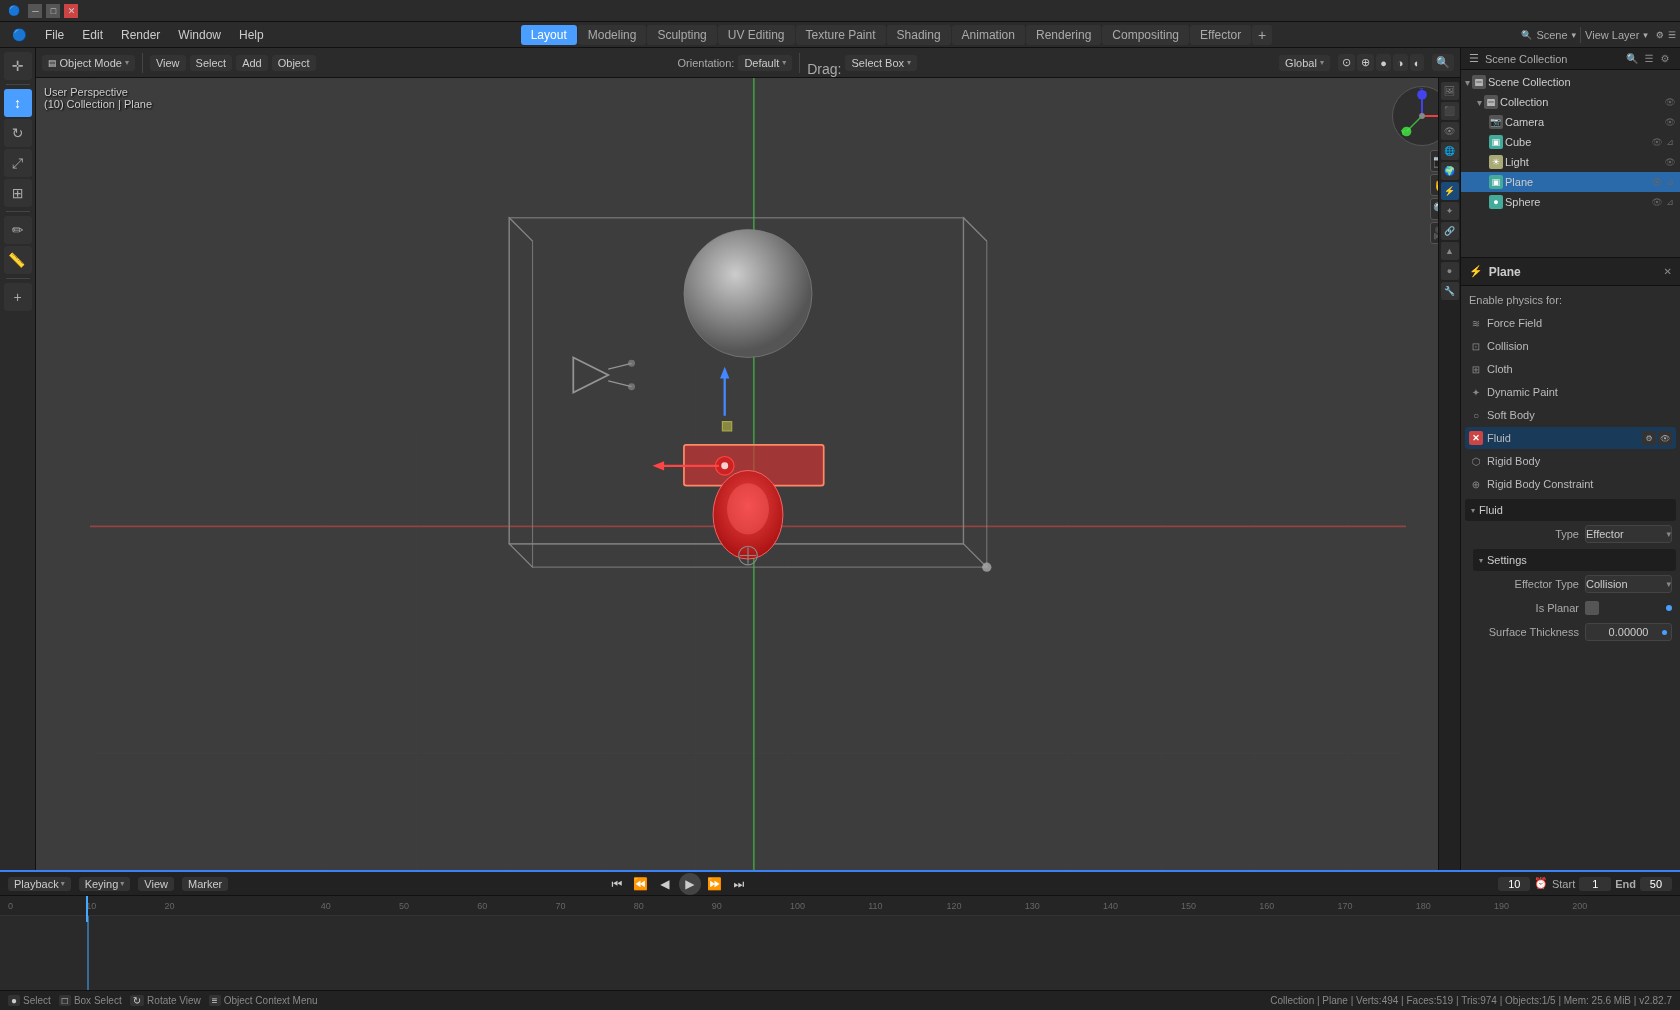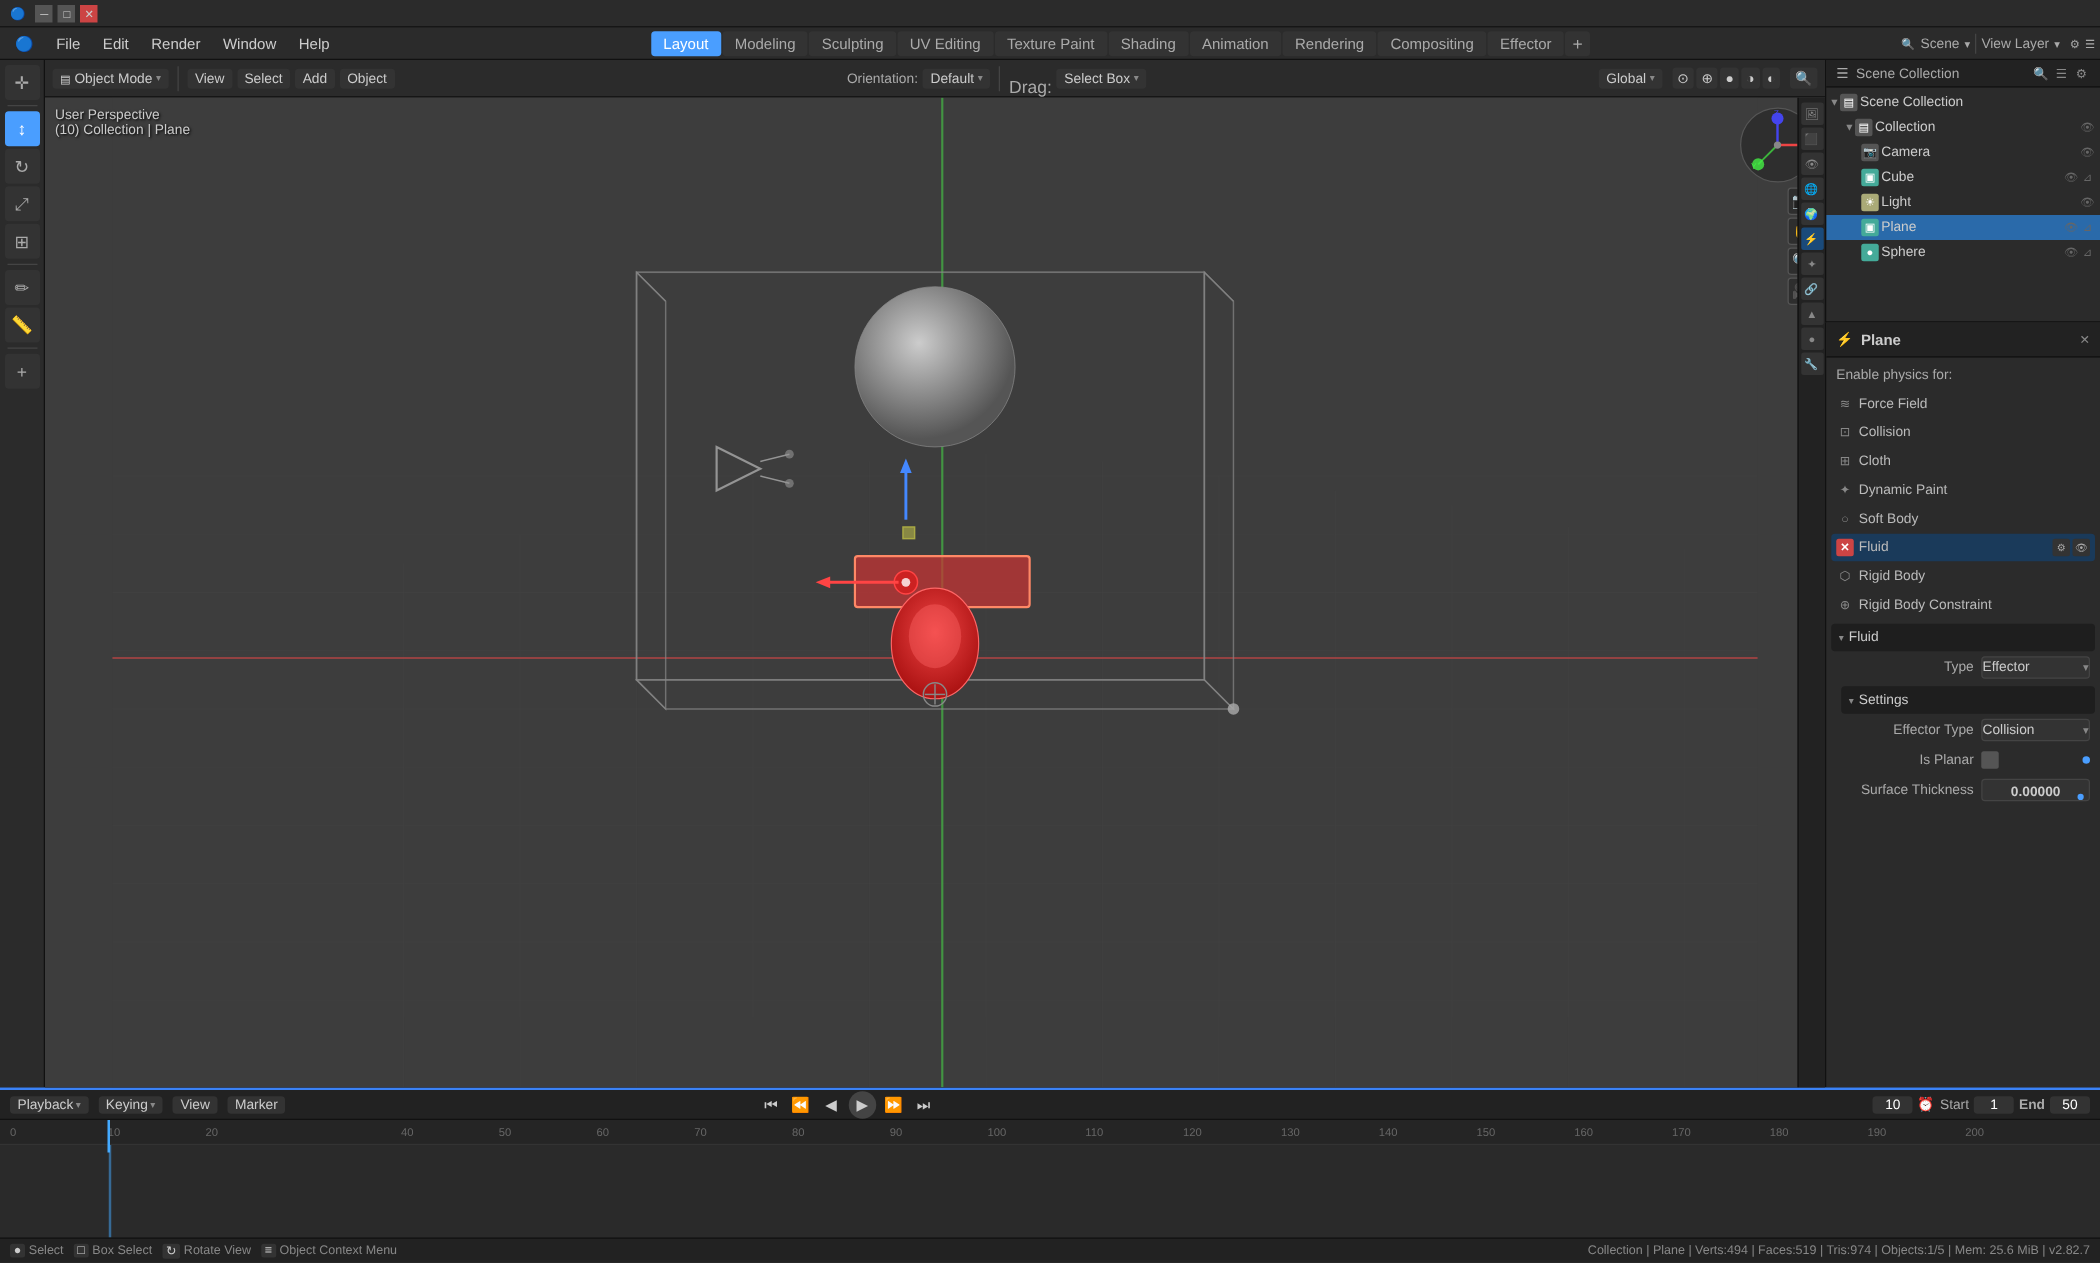--- a/index.html
+++ b/index.html
@@ -571,28 +571,27 @@
       display: flex; align-items: center; justify-content: center;
     }
 
     
     .number-field {
       flex: 1;
       background: #333;
       border-radius: 3px;
       height: 18px;
       display: flex;
-      align-items: flex-end;
+      align-items: center;
       justify-content: center;
       font-size: 11px;
       color: #ccc;
       border: 1px solid #444;
       cursor: ew-resize;
       position: relative;
-      font-weight: bold;
     }
     .number-field-dot {
       width: 5px; height: 5px;
       border-radius: 50%;
       background: #4a9eff;
       position: absolute;
       right: 4px;
     }
 
     ::-webkit-scrollbar { width: 6px; height: 6px; }

